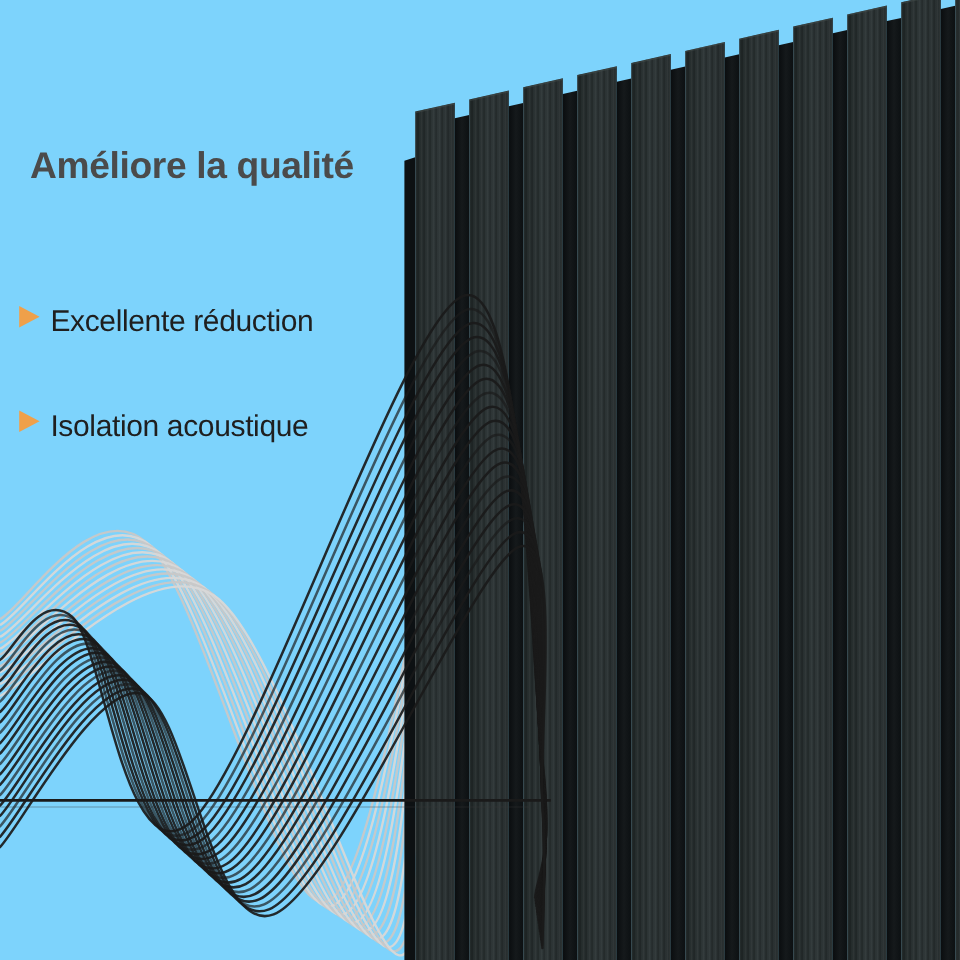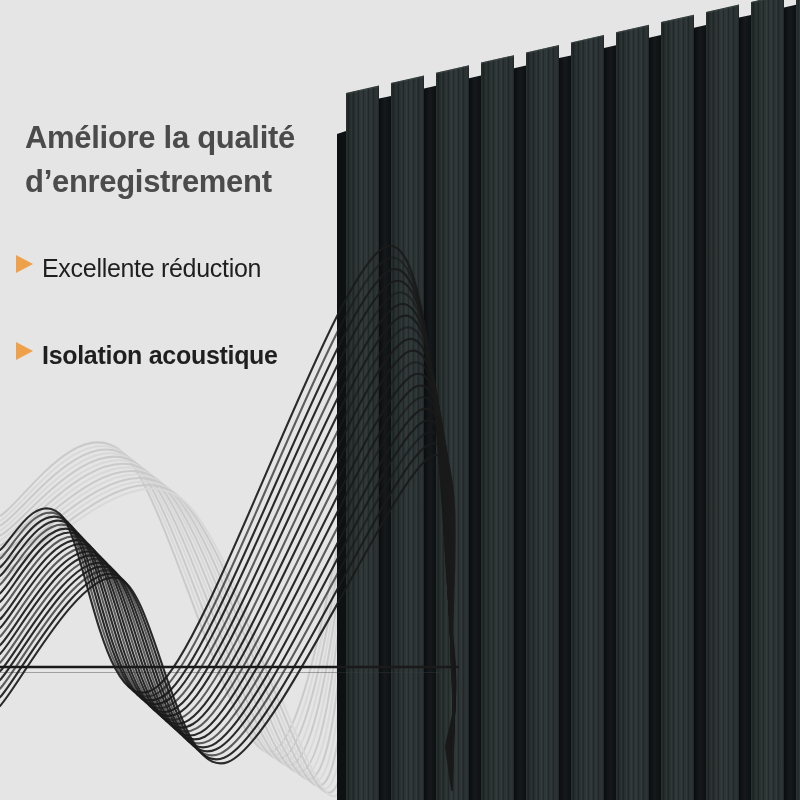--- a/index.html
+++ b/index.html
@@ -32,21 +32,21 @@
   }
   .btext{
     font-weight:400;font-size:25px;line-height:39px;
     color:#1F1F1F;letter-spacing:-0.3px;
   }
   .btext span{display:block;}
 </style>
 </head>
 <body>
 
-<div id="stage" style="background: #e5e5e5;">
+<div id="stage" style="background: #7dd3fc;">
 
   <svg id="scene" viewBox="0 0 800 800">
     <defs>
       <linearGradient id="faceGrad" x1="0" y1="0" x2="1" y2="0">
         <stop offset="0" stop-color="#222929"></stop>
         <stop offset="0.5" stop-color="#2e3637"></stop>
         <stop offset="0.85" stop-color="#2a3132"></stop>
         <stop offset="1" stop-color="#252c2d"></stop>
       </linearGradient>
       <linearGradient id="gapGrad" x1="0" y1="0" x2="1" y2="0">
@@ -152,30 +152,29 @@
         <path d="M 0,671.3333333333334 C 17.5,653.4 69.7,551.5 105.1,563.8 C 140.5,576.1 159.6,770.9 212.4,745.1 C 265.3,719.4 382.3,423.2 422.2,409.3 C 462.1,395.5 447.3,600.1 452.0,662.0 C 456.7,723.9 450.9,760.9 450.7,780.7" fill="none" stroke="#1A1A1A" stroke-width="2.1" opacity="0.92" stroke-linecap="round"></path>
         <path d="M 0,680 C 18.1,661.2 72.3,555.8 108.3,567.3 C 144.4,578.9 163.6,773.7 216.3,749.3 C 269.1,724.9 385.4,435.2 424.7,421.0 C 463.9,406.8 447.6,603.7 452.0,664.0 C 456.4,724.3 451.2,763.2 451.0,783.0" fill="none" stroke="#1A1A1A" stroke-width="2.1" opacity="0.92" stroke-linecap="round"></path>
         <path d="M 0,688.6666666666666 C 18.6,669.0 74.9,560.1 111.6,570.9 C 148.3,581.7 167.6,776.6 220.2,753.6 C 272.8,730.5 388.5,447.3 427.1,432.7 C 465.7,418.1 448.0,607.2 452.0,666.0 C 456.0,724.8 451.4,765.4 451.3,785.3" fill="none" stroke="#1A1A1A" stroke-width="2.1" opacity="0.68" stroke-linecap="round"></path>
         <path d="M 0,697.3333333333334 C 19.1,676.9 77.4,564.4 114.8,574.4 C 152.1,584.5 171.6,779.5 224.1,757.8 C 276.6,736.1 391.6,459.3 429.6,444.3 C 467.5,429.4 448.3,610.8 452.0,668.0 C 455.7,725.2 451.7,767.7 451.7,787.7" fill="none" stroke="#1A1A1A" stroke-width="2.1" opacity="0.92" stroke-linecap="round"></path>
         <path d="M 0,706 C 19.7,684.7 80.0,568.7 118.0,578.0 C 156.0,587.3 175.7,782.3 228.0,762.0 C 280.3,741.7 394.7,471.3 432.0,456.0 C 469.3,440.7 448.7,614.3 452.0,670.0 C 455.3,725.7 452.0,770.0 452.0,790.0" fill="none" stroke="#1A1A1A" stroke-width="2.1" opacity="0.92" stroke-linecap="round"></path>
       </g>
   </svg>
 
   <div class="headline" style="color: rgb(75, 75, 75);">
     <span>Améliore la qualité</span>
-    <span>d’enregistrement</span>
   </div>
 
   <div class="bullet b1">
     <span class="tri" style="border-left-color: rgb(239, 160, 74);"></span>
     <span class="btext" style="color: rgb(31, 31, 31);">
       <span>Excellente réduction</span>
     </span>
   </div>
 
   <div class="bullet b2">
     <span class="tri" style="border-left-color: rgb(239, 160, 74);"></span>
-    <span class="btext" style="color: rgb(31, 31, 31); font-weight: bold;">
+    <span class="btext" style="color: rgb(31, 31, 31);">
       <span>Isolation acoustique</span>
     </span>
   </div>
 
 </div>
 
 </body></html>

